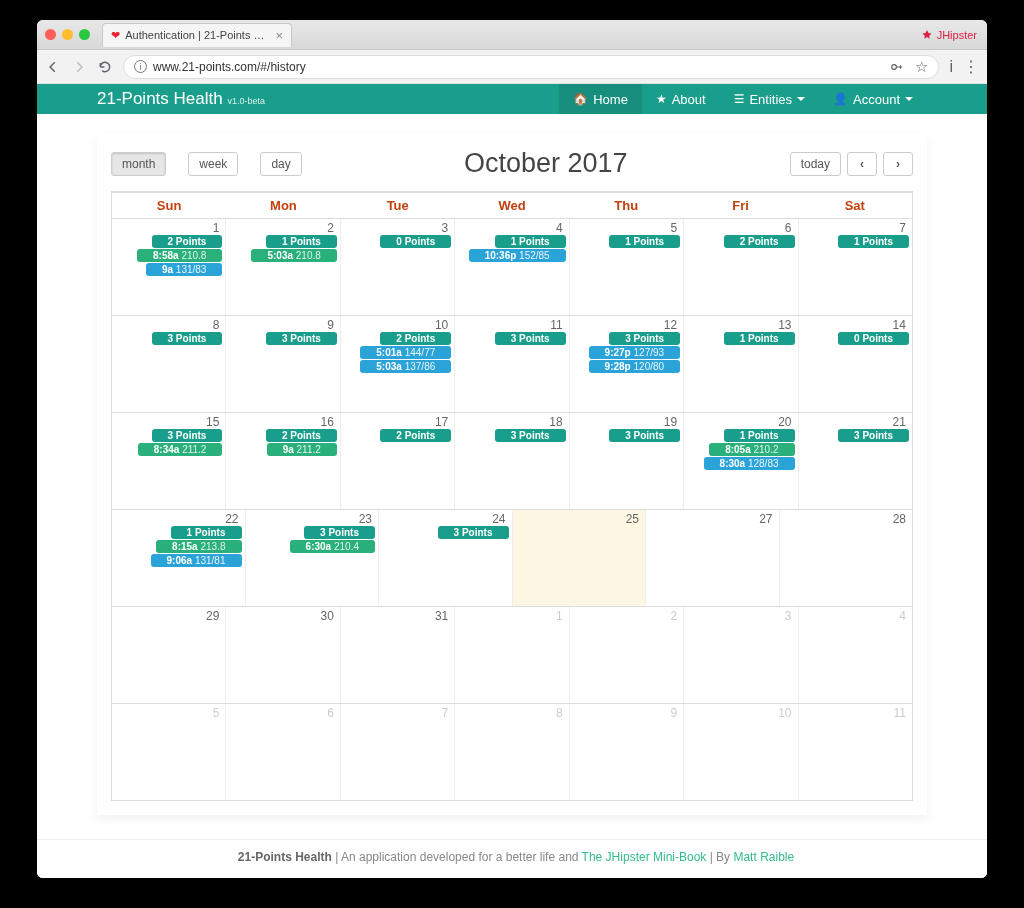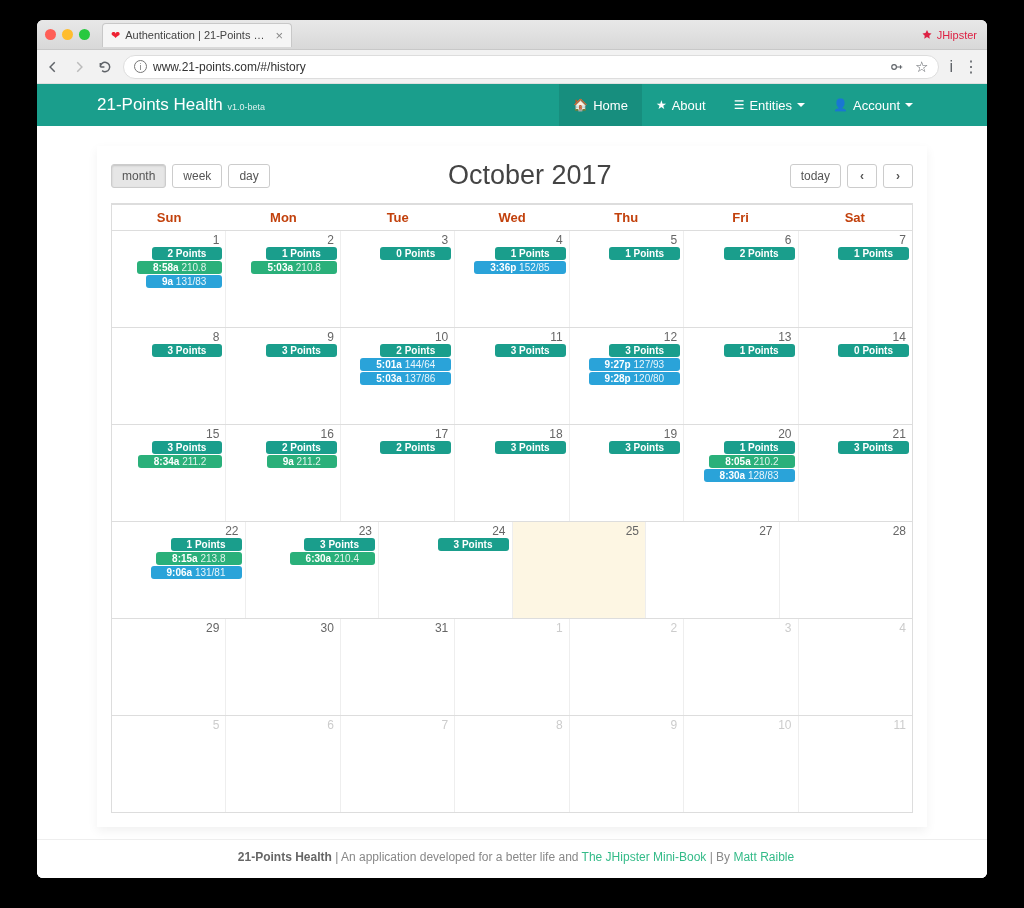--- a/index.html
+++ b/index.html
@@ -88,21 +88,21 @@
     align-items:center;
     gap:6px;
     color:#333;
   }
   .url-field .info { width:13px;height:13px;border:1px solid #777;border-radius:50%;display:flex;align-items:center;justify-content:center;font-size:9px;color:#777; }
   .url-right { margin-left:auto; display:flex; gap:10px; color:#5f6368; align-items:center; }
   
   .page { flex:1; background:#fff; display:flex; flex-direction:column; overflow:hidden; }
   .navbar {
     background:#1a9e8c;
-    height:42px;
+    height:30px;
     display:flex;
     align-items:center;
     padding: 0 60px;
     color:#fff;
   }
   .brand { font-size:17px; font-weight:300; }
   .brand .ver { font-size:9px; opacity:0.85; }
   .nav-menu { margin-left:auto; display:flex; height:100%; }
   .nav-item {
     padding: 0 14px;
@@ -114,21 +114,21 @@
   }
   .nav-item.active { background:#178e7e; }
   .nav-item .ico { font-size:12px; }
   .caret-down { width:0;height:0;border-left:4px solid transparent;border-right:4px solid transparent;border-top:4px solid #fff; }
   .content {
     flex:1;
     padding: 20px 60px 0 60px;
     overflow:hidden;
   }
   .cal-header { display:flex; align-items:center; margin-bottom:12px; }
-  .view-btns { display:flex; gap:6px;justify-content:flex-end; }
+  .view-btns { display:flex; gap:22px;justify-content:flex-end; }
   .btn {
     background:#fff;
     border:1px solid #ccc;
     border-radius:3px;
     padding:4px 10px;
     font-size:12px;
     color:#555;
     cursor:pointer;
   }
   .btn.active { background:#e6e6e6; box-shadow: inset 0 1px 2px rgba(0,0,0,0.15); }
@@ -330,21 +330,21 @@
                 <div class="cal-cell">
                   <div class="daynum">3</div>
                   <div class="events">
                     <div class="event points">0 Points</div>
                   </div>
                 </div>
                 <div class="cal-cell">
                   <div class="daynum">4</div>
                   <div class="events">
                     <div class="event points">1 Points</div>
-                    <div class="event bp"><span>3:36p </span><span class="val">152/85</span></div>
+                    <div class="event bp"><span>10:36p </span><span class="val">152/85</span></div>
                   </div>
                 </div>
                 <div class="cal-cell">
                   <div class="daynum">5</div>
                   <div class="events">
                     <div class="event points">1 Points</div>
                   </div>
                 </div>
                 <div class="cal-cell">
                   <div class="daynum">6</div>
@@ -369,21 +369,21 @@
                 <div class="cal-cell">
                   <div class="daynum">9</div>
                   <div class="events">
                     <div class="event points">3 Points</div>
                   </div>
                 </div>
                 <div class="cal-cell">
                   <div class="daynum">10</div>
                   <div class="events">
                     <div class="event points">2 Points</div>
-                    <div class="event bp"><span>5:01a </span><span class="val">144/64</span></div>
+                    <div class="event bp"><span>5:01a </span><span class="val">144/77</span></div>
                     <div class="event bp"><span>5:03a </span><span class="val">137/86</span></div>
                   </div>
                 </div>
                 <div class="cal-cell">
                   <div class="daynum">11</div>
                   <div class="events">
                     <div class="event points">3 Points</div>
                   </div>
                 </div>
                 <div class="cal-cell">

